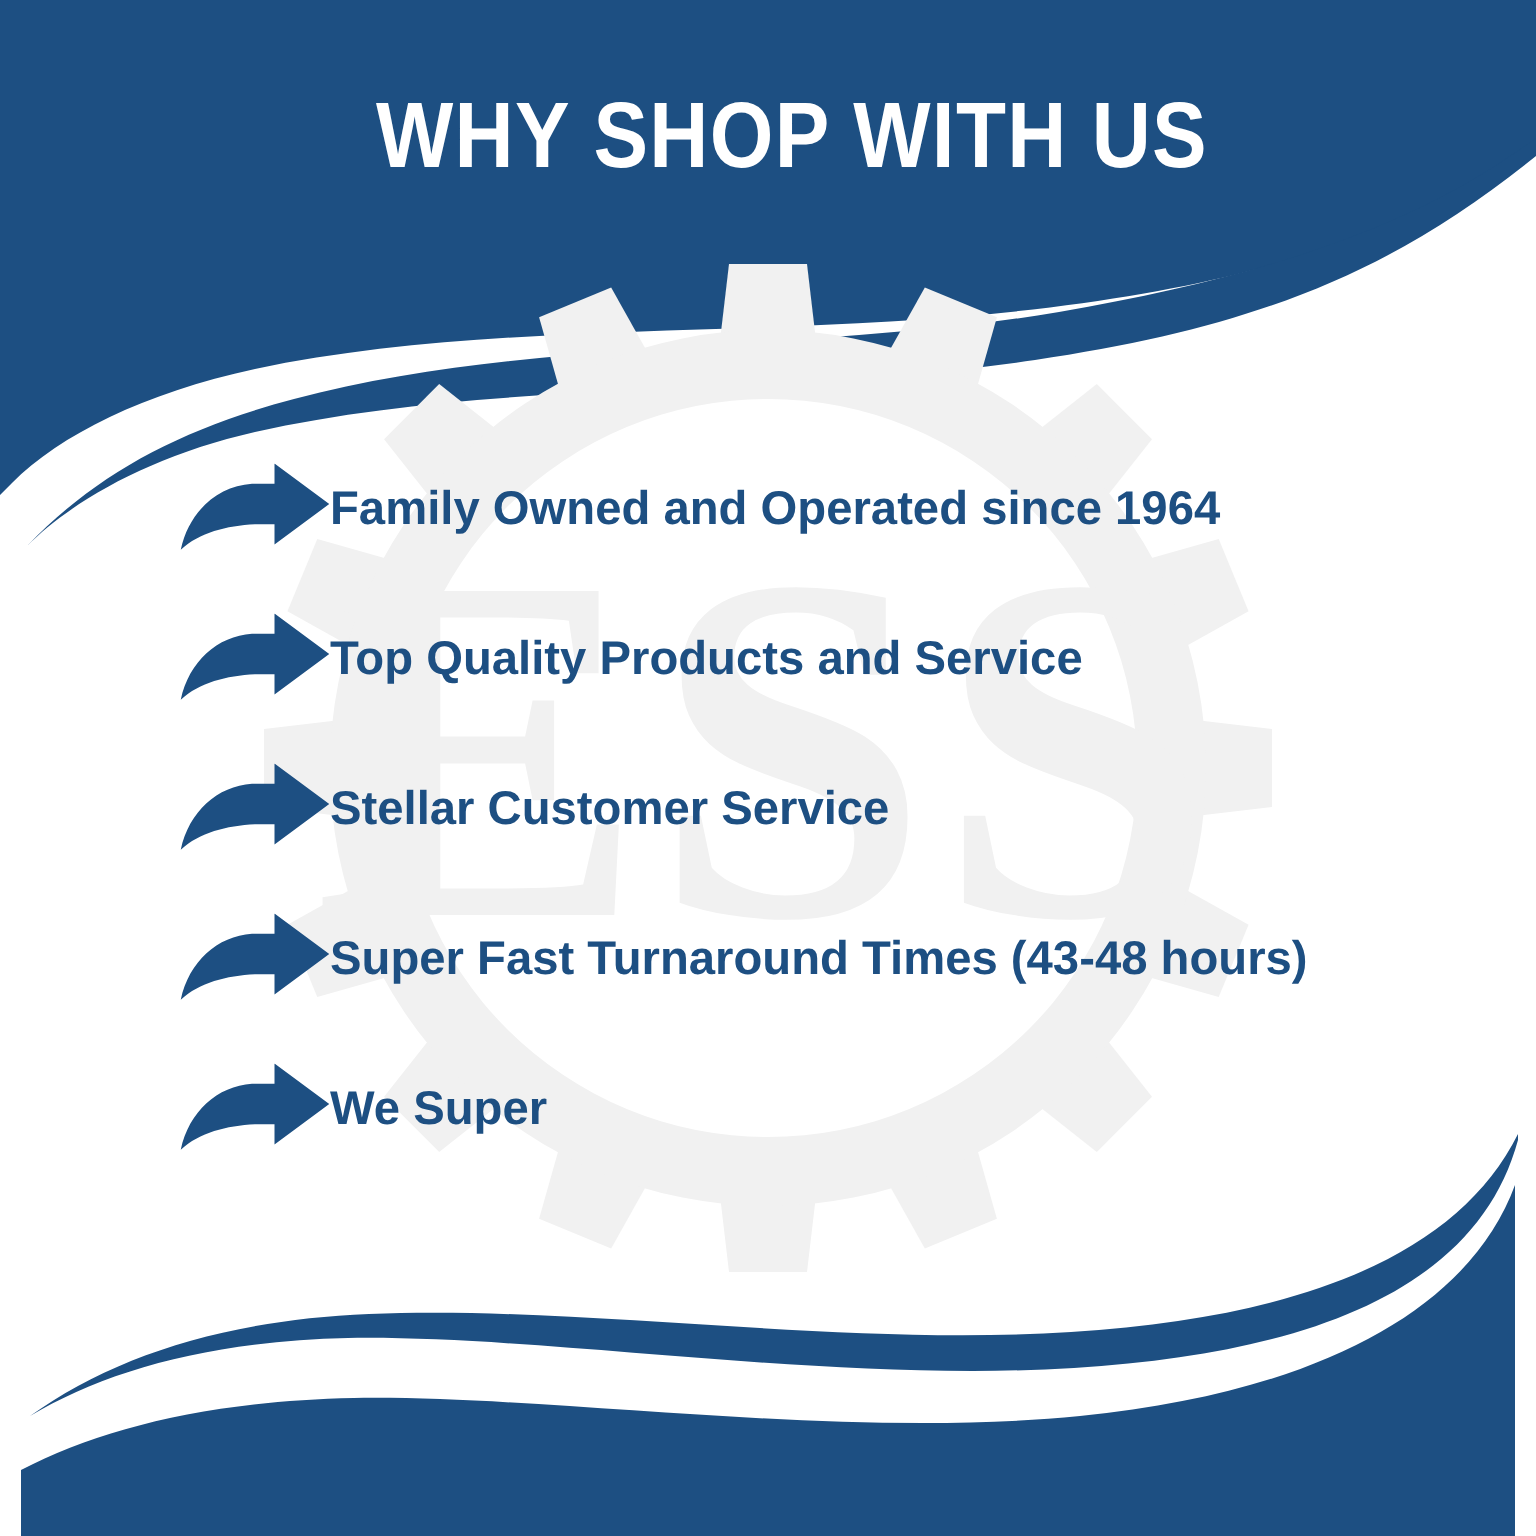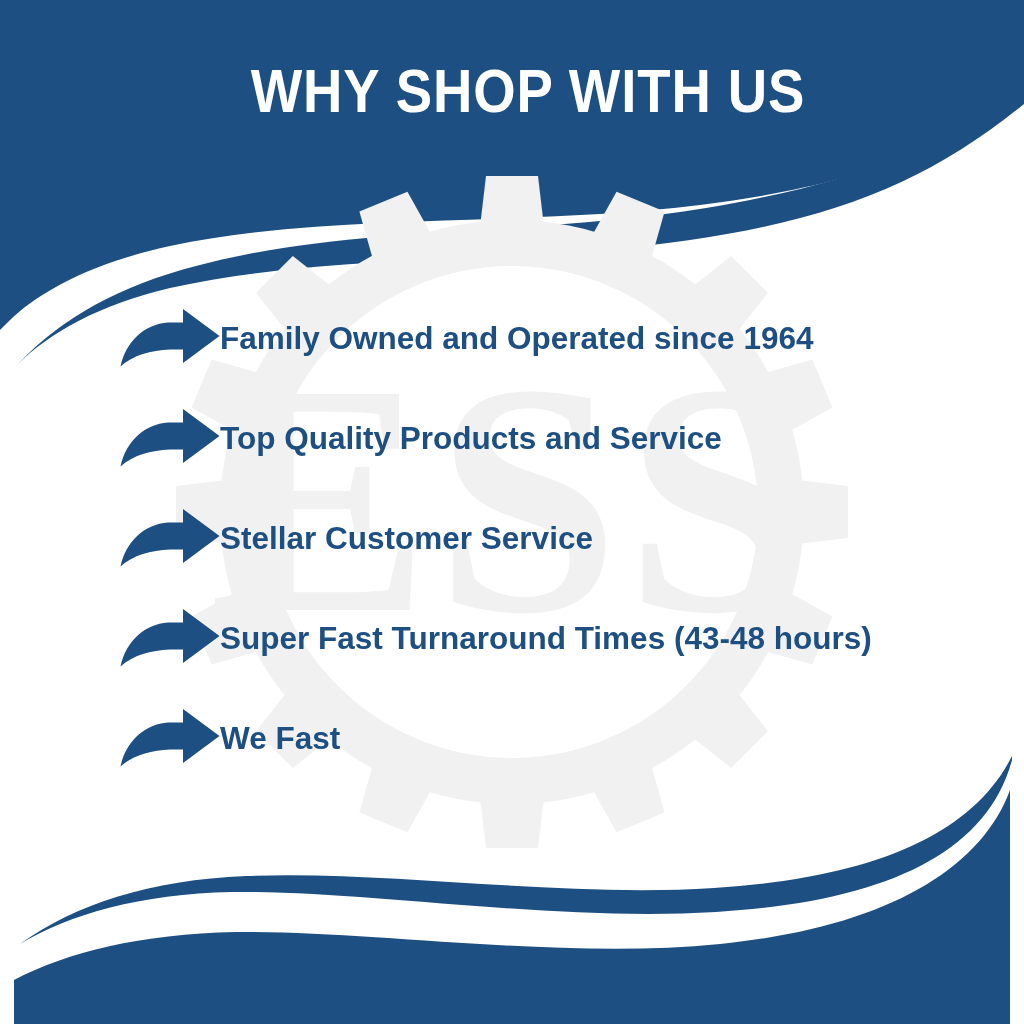--- a/index.html
+++ b/index.html
@@ -172,18 +172,18 @@
         <svg class="arrow-icon" viewBox="0 0 100 58" aria-hidden="true">
           <path fill="#1d4f82" d="M0.5,57.5 C6,32 25,15 48,13.5 L63,13.5 L63,0 L99.5,27 L63,54 L63,40.5 L50,40.5 C31,41.5 13,46 0.5,57.5 Z"></path>
         </svg>
         <span class="benefit-label">Super Fast Turnaround Times (43-48 hours)</span>
       </div>
 
       <div class="benefit-row">
         <svg class="arrow-icon" viewBox="0 0 100 58" aria-hidden="true">
           <path fill="#1d4f82" d="M0.5,57.5 C6,32 25,15 48,13.5 L63,13.5 L63,0 L99.5,27 L63,54 L63,40.5 L50,40.5 C31,41.5 13,46 0.5,57.5 Z"></path>
         </svg>
-        <span class="benefit-label">We Fast</span>
+        <span class="benefit-label">We Super</span>
       </div>
 
     </div>
   </div>
 </div>
 
 </body></html>

